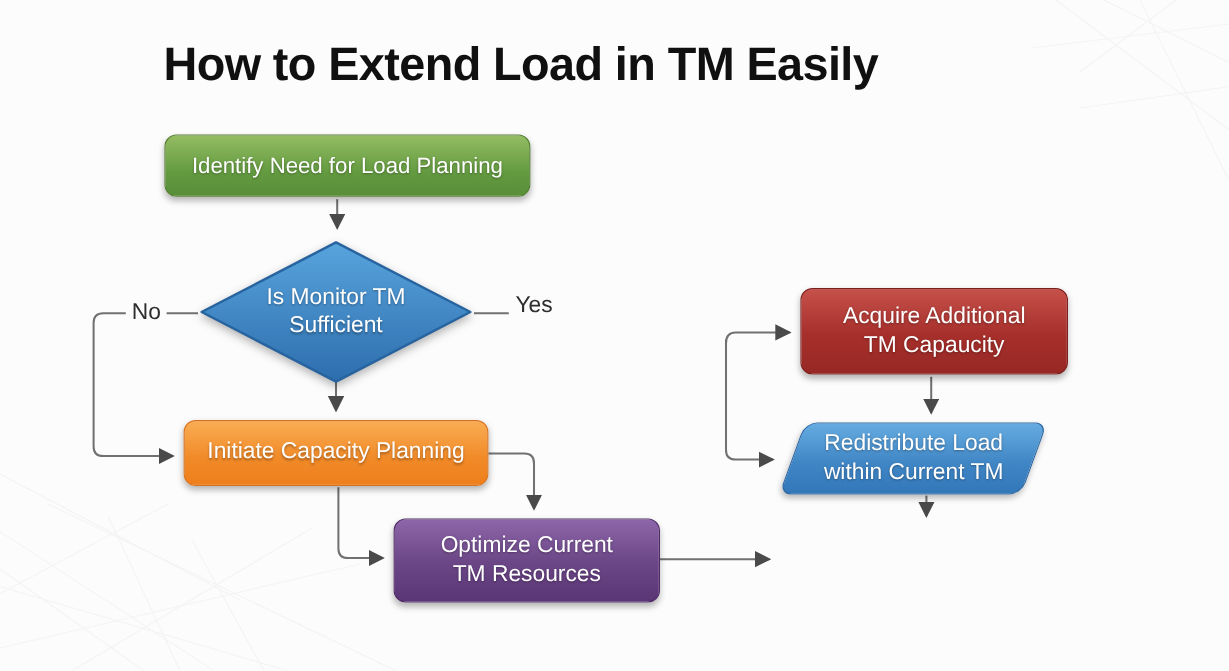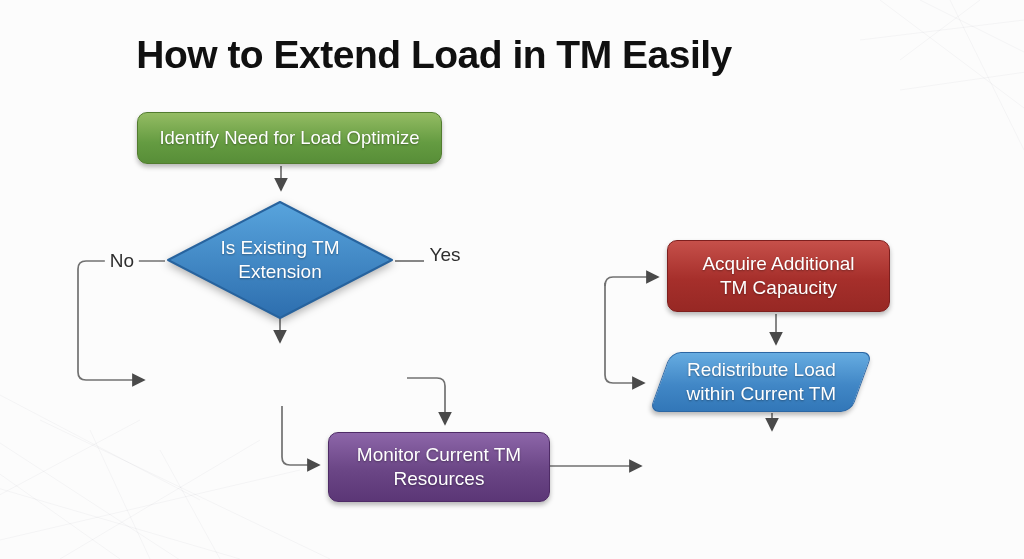--- a/index.html
+++ b/index.html
@@ -183,35 +183,38 @@
 
       <path d="M776,314 L776,344" marker-end="url(#arrow)"></path>
 
       <path d="M772,413 L772,430" marker-end="url(#arrow)"></path>
     </g>
   </svg>
 
   <div class="title">How to Extend Load in TM Easily</div>
 
   <div class="node node-identify">
-    <span class="label">Identify Need for Load Optimize</span>
+    <span class="label">Identify Need for Load Planning</span>
   </div>
 
   <div class="node-decision">
     <svg class="diamond-svg" width="230" height="120" viewBox="0 0 230 120">
       <polygon points="115,2 227,60 115,118 3,60" fill="url(#diamondGrad)" stroke="#27639e" stroke-width="2" stroke-linejoin="round"></polygon>
     </svg>
     <div class="label">
-      <span>Is Existing TM Extension</span>
+      <span>Is Monitor TM Sufficient</span>
     </div>
   </div>
 
+  <div class="node node-initiate">
+    <span class="label">Initiate Capacity Planning</span>
+  </div>
 
   <div class="node node-optimize">
-    <span class="label">Monitor Current TM Resources</span>
+    <span class="label">Optimize Current TM Resources</span>
   </div>
 
   <div class="node node-acquire">
     <span class="label">Acquire Additional TM Capaucity</span>
   </div>
 
   <div class="node node-redistribute">
     <span class="label">Redistribute Load within Current TM</span>
   </div>
 

